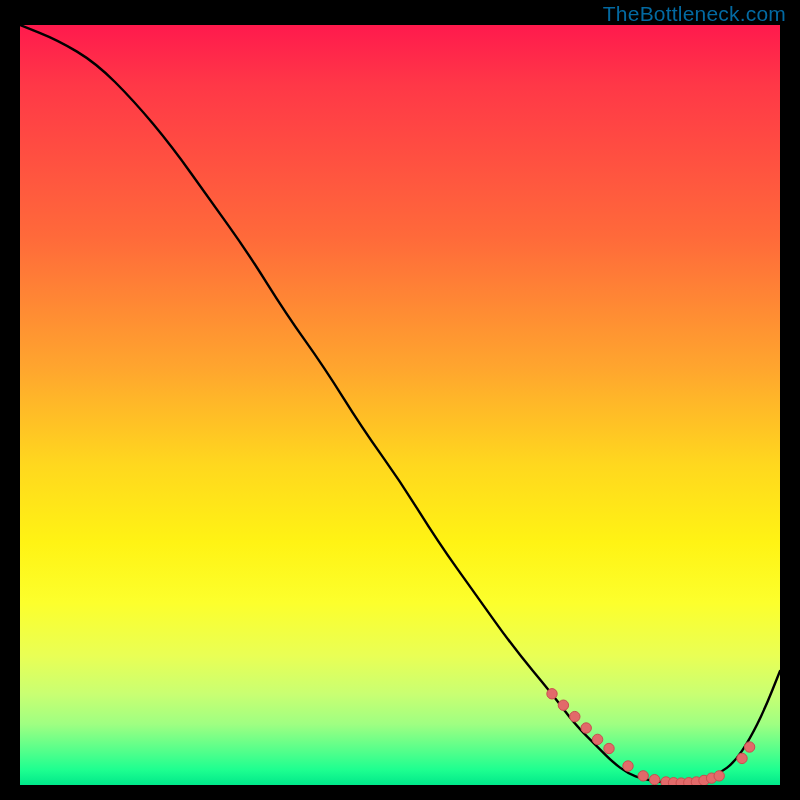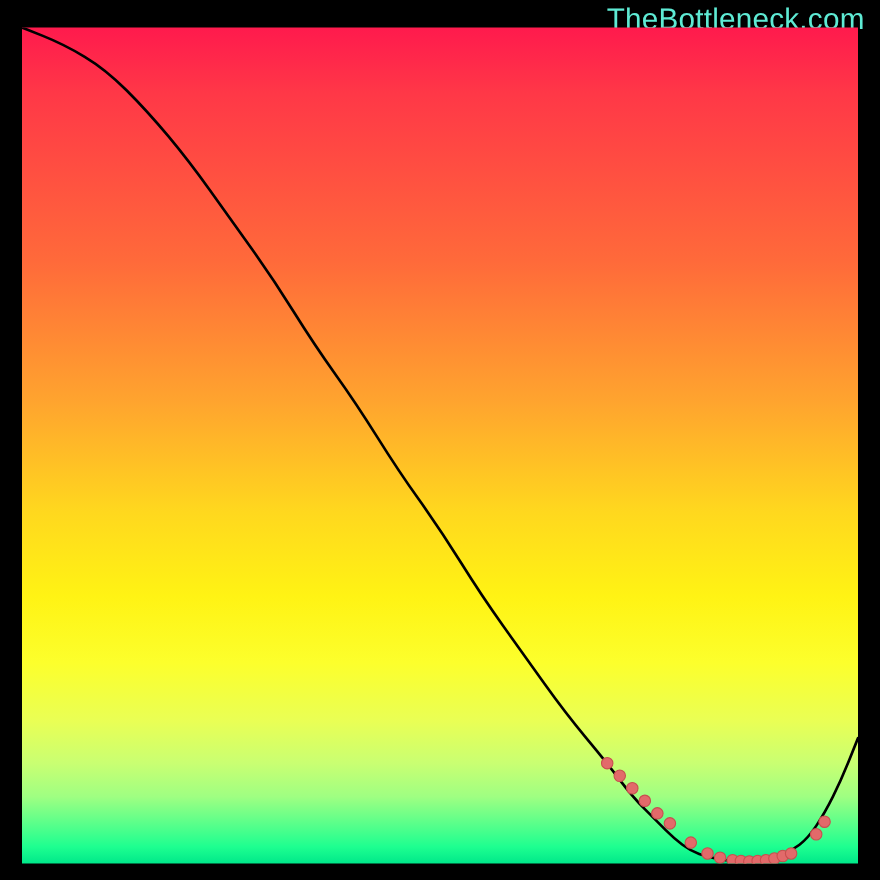--- a/index.html
+++ b/index.html
@@ -38,22 +38,22 @@
       #9fff82 92%,
       #5fff8a 95%,
       #1eff90 98%,
       #00e88a 100%
     );
   }
   .watermark {
     position: absolute;
     top: 2px;
     right: 14px;
-    color: #5eead4;
-    font-size: 27px;
+    color: #0369a1;
+    font-size: 21px;
     font-weight: 400;
     letter-spacing: 0.2px;
     user-select: none;
   }
   svg.curve {
     position: absolute;
     left: 0;
     top: 0;
     width: 760px;
     height: 760px;

